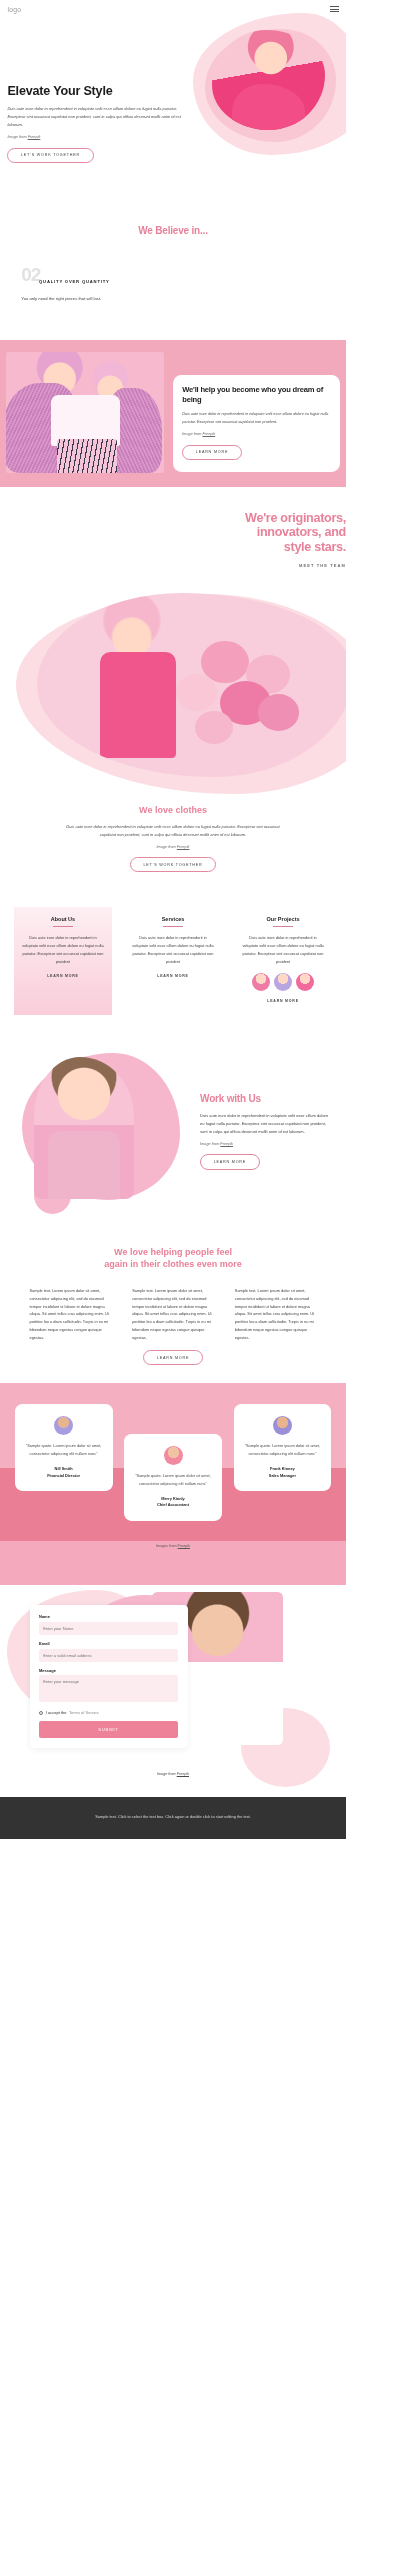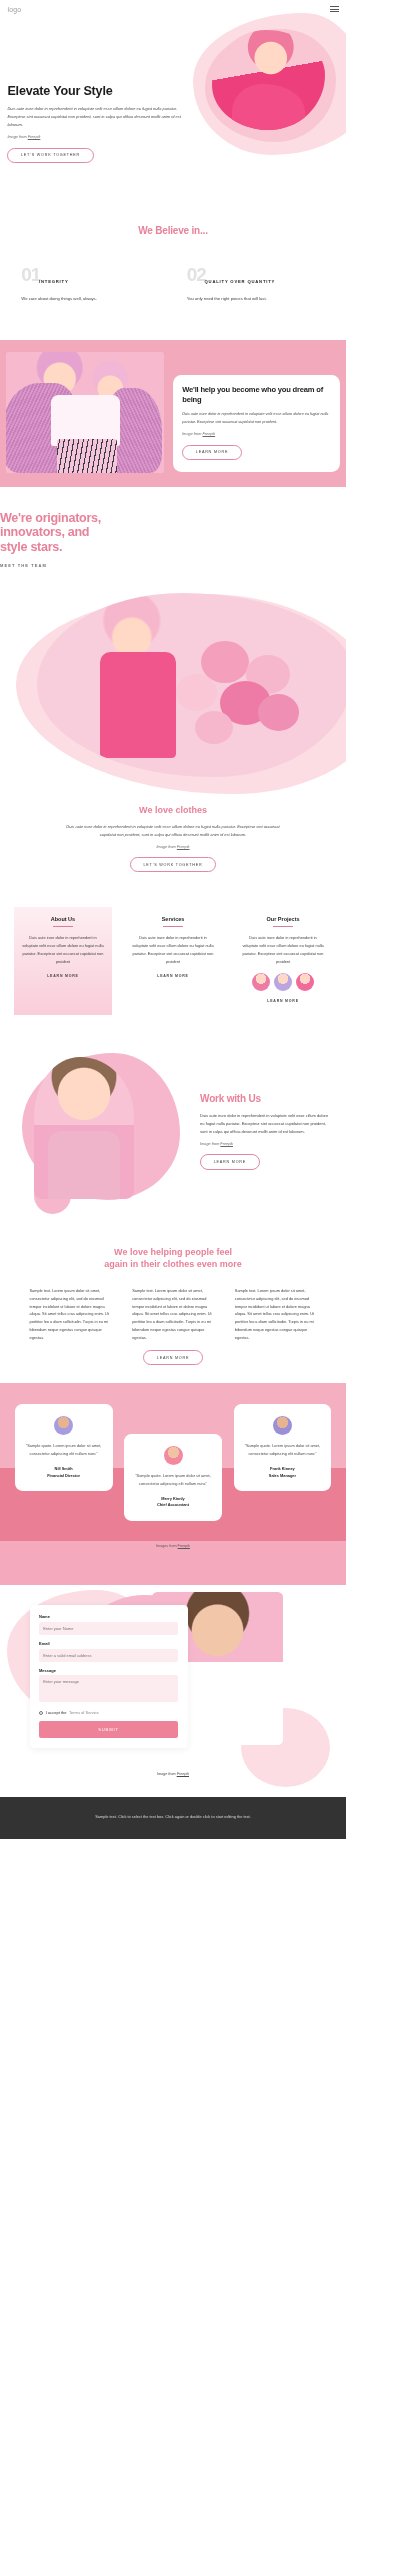--- a/index.html
+++ b/index.html
@@ -111,21 +111,21 @@
     border-radius:3.2px 3.2px 1.1px 1.1px;
   }
   .pb-card {
     background:#ffffff; border-radius:8.4px; padding:10.5px 9.5px 11.6px; flex:1 1 auto;
     margin-top:23px;
   }
   .pb-card h3 { font-size:7.6px; font-weight:700; line-height:1.28; color:#1c1c1c; letter-spacing:-0.2px; }
   .pb-card p { margin-top:6.3px; font-size:3.8px; line-height:2.0; font-style:italic; color:#4a4a4a; }
 
   
-  .orig { text-align:left; padding:24px 0 12.6px; }
+  .orig { text-align:right; padding:24px 0 12.6px; }
   .orig h2 { font-size:12.6px; font-weight:700; line-height:1.18; color:#e8829a; letter-spacing:-0.3px; }
   .orig .sub { margin-top:7.4px; font-size:4px; letter-spacing:1.1px; font-weight:700; color:#6f6f6f; }
 
   
   .balloons { position:relative; height:221px; margin-top:3.2px; }
   .bl-blob {
     position:absolute; left:16px; top:10.5px; width:363px; height:200px;
     background:#fbdde3; border-radius:52% 48% 40% 60% / 45% 55% 45% 55%;
   }
   .bl-photo {
@@ -277,25 +277,20 @@
         <span>Image from </span><u>Freepik</u>
       </div>
       <button class="btn-outline">LET'S WORK TOGETHER</button>
     </div>
   </div>
 
   <div class="believe">
     <h2 class="sec-title-pink">We Believe in...</h2>
     <div class="grid2">
       <div class="belief">
-        <div class="num">01</div>
-        <div class="ttl">INTEGRITY</div>
-        <div class="desc">We care about doing things well, always.</div>
-      </div>
-      <div class="belief">
         <div class="num">02</div>
         <div class="ttl">QUALITY OVER QUANTITY</div>
         <div class="desc">You only need the right pieces that will last.</div>
       </div>
     </div>
   </div>
 
   <div class="pinkband">
     <div class="pb-inner">
       <div class="pb-photo">

